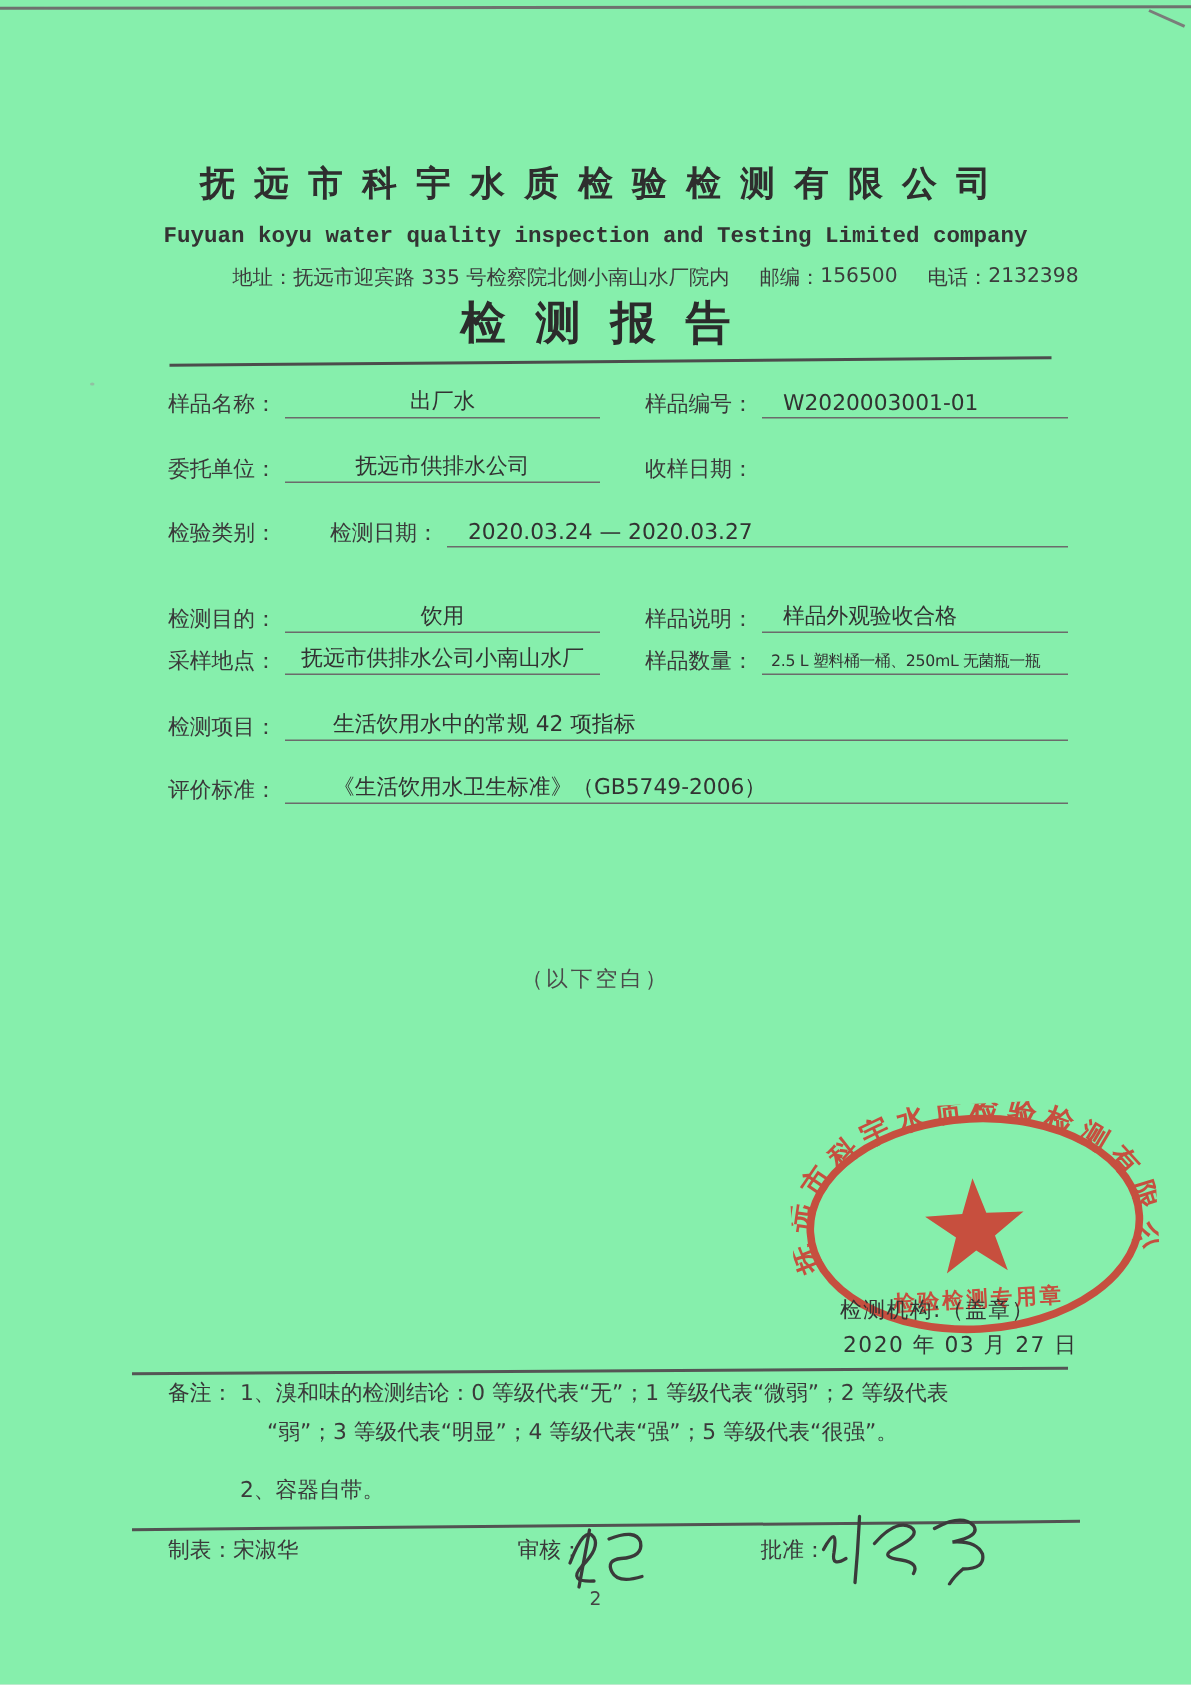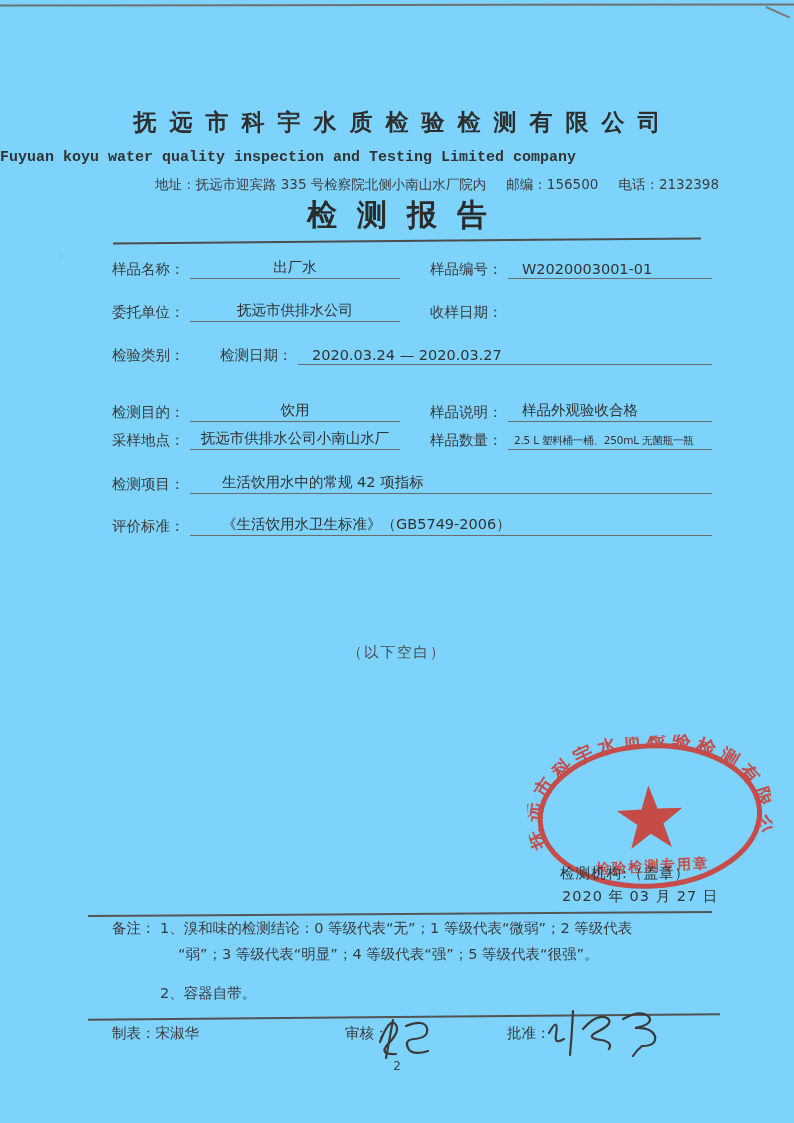--- a/index.html
+++ b/index.html
@@ -1,33 +1,33 @@
 <!DOCTYPE html>
 <html><head>
 <meta charset="utf-8">
 <style>
   html,body{margin:0;padding:0;background:#e8e8e8;}
   .page{
     position:relative;
     width:794px;height:1123px;
     margin:0 auto;
-    background:#7dd3fc;
+    background:#86efac;
     overflow:hidden;
     font-family:"DejaVu Sans",sans-serif;
     color:#383838;
   }
   
   .scan-top-line{position:absolute;top:4px;left:0;width:100%;height:2px;background:#6e726e;transform:rotate(-0.08deg);}
   .scan-corner{position:absolute;top:6px;right:2px;width:26px;height:2px;background:#7a7d7a;transform:rotate(24deg);transform-origin:left center;}
   .speck{position:absolute;width:3px;height:2px;background:#9a9a9a;opacity:.55;border-radius:50%;}
 
   
   .company-cn{position:absolute;top:107px;left:0;width:100%;text-align:center;
     font-size:23px;font-weight:bold;letter-spacing:13px;text-indent:13px;color:#2e2e2e;}
-  .company-en{position:absolute;top:149px;left:0;width:100%;
+  .company-en{position:absolute;top:149px;left:0;width:100%;text-align:center;
     font-family:"Liberation Mono","DejaVu Sans Mono",monospace;font-size:15px;font-weight:bold;color:#333;}
   .address-line{position:absolute;top:176px;left:0;width:100%;display:flex;justify-content:center;gap:0;
     font-size:13.5px;color:#3c3c3c;white-space:nowrap;margin-left:40px;}
   .address-line .gap{display:inline-block;width:20px;}
   .report-title{position:absolute;top:195px;left:0;width:100%;text-align:center;
     font-size:30px;font-weight:bold;letter-spacing:20px;text-indent:20px;color:#2b2b2b;}
   .title-rule{position:absolute;top:240px;left:113px;width:588px;height:2px;background:#4c4c4c;transform:rotate(-0.5deg);}
 
   
   .frow{position:absolute;left:112px;right:82px;height:24px;display:flex;align-items:flex-end;font-size:14.5px;}

